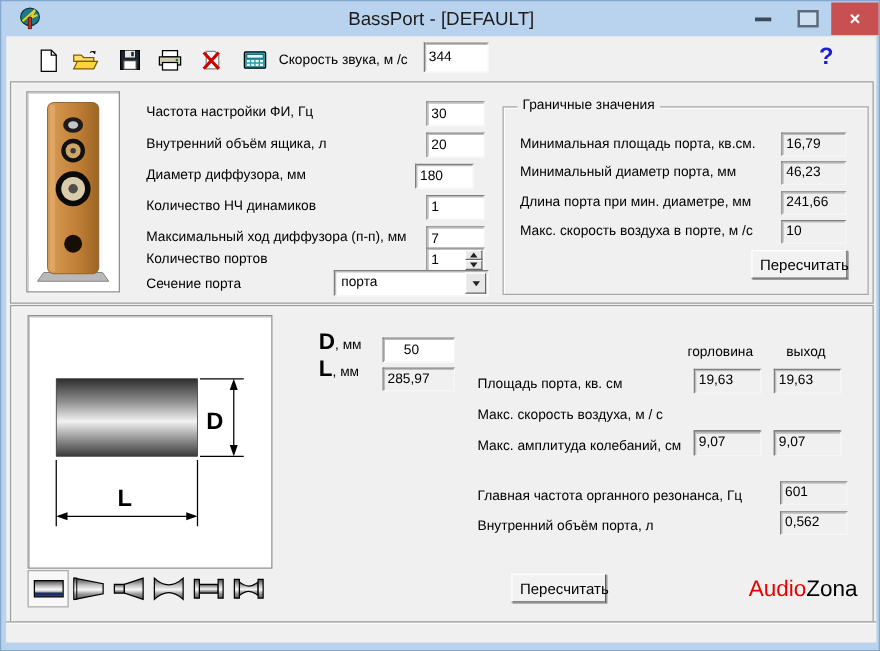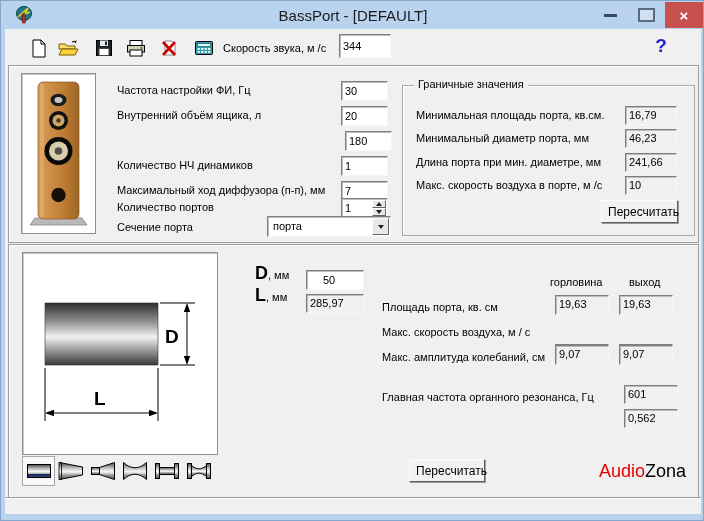--- a/index.html
+++ b/index.html
@@ -186,28 +186,29 @@
           <circle cx="36.5" cy="46.5" r="2.2" fill="#3a3a3a"></circle>
           <circle cx="36.5" cy="77" r="14" fill="#0a0a0a"></circle>
           <circle cx="36.5" cy="77" r="9.5" fill="#d9ccaa"></circle>
           <circle cx="36.5" cy="77" r="3.8" fill="#4e4e4e"></circle>
           <circle cx="36.5" cy="121" r="7.2" fill="#170f06"></circle>
         </svg>
       </div>
 
       <div class="lbl" style="left:108px;top:18px">Частота настройки ФИ, Гц</div>
       <div class="lbl" style="left:108px;top:43px">Внутренний объём ящика, л</div>
+      <div class="lbl" style="left:108px;top:68px">Диаметр диффузора, мм</div>
       <div class="lbl" style="left:108px;top:93px">Количество НЧ динамиков</div>
       <div class="lbl" style="left:108px;top:118px">Максимальный ход диффузора (п-п), мм</div>
       <div class="lbl" style="left:108px;top:135px">Количество портов</div>
       <div class="lbl" style="left:108px;top:155px">Сечение порта</div>
 
       <input class="sunken" style="left: 332px; top: 15px; width: 47px; height: 20px;" value="30">
       <input class="sunken" style="left: 332px; top: 40px; width: 47px; height: 20px;" value="20">
-      <input class="sunken" style="left: 336px; top: 65px; width: 47px; height: 20px;" value="180">
+      <input class="sunken" style="left: 323px; top: 65px; width: 47px; height: 20px;" value="180">
       <input class="sunken" style="left: 332px; top: 90px; width: 47px; height: 20px;" value="1">
       <input class="sunken" style="left: 332px; top: 115px; width: 47px; height: 20px;" value="7">
 
       <div class="spin-wrap" style="left:332px;top:132px">
         <input class="sunken spin-field" style="left: 0px; top: 0px;" value="1">
         <div class="spin-col">
           <div class="spin-btn" style="top:0">
               <div class="tri-up"></div>
             </div>
           <div class="spin-btn" style="top:8px">
@@ -277,20 +278,21 @@
 
       <div class="sunken ro" style="left:546px;top:50px;width:54px;height:20px">19,63</div>
       <div class="sunken ro" style="left:610px;top:50px;width:54px;height:20px">19,63</div>
       <div class="sunken ro magenta" style="left:546px;top:75px;width:54px;height:20px">8,55</div>
       <div class="sunken ro magenta" style="left:610px;top:75px;width:54px;height:20px">8,55</div>
       <div class="sunken ro" style="left:546px;top:100px;width:54px;height:20px">9,07</div>
       <div class="sunken ro" style="left:610px;top:100px;width:54px;height:20px">9,07</div>
 
       <div class="lbl" style="left:373px;top:146px">Главная частота органного резонанса, Гц</div>
       <div class="sunken ro" style="left:615px;top:140px;width:54px;height:19px">601</div>
+      <div class="lbl" style="left:373px;top:170px">Внутренний объём порта, л</div>
       <div class="sunken ro" style="left:615px;top:164px;width:54px;height:19px">0,562</div>
 
       <div class="shape-slot selected" style="left:13px">
         <svg width="28" height="24" viewBox="0 0 28 24">
           <rect x="2.5" y="5.5" width="23" height="13" fill="url(#mg)" stroke="#000"></rect>
           <rect x="3" y="15" width="22" height="2.6" fill="#1b2a6b"></rect>
         </svg>
       </div>
       <div class="shape-slot" style="left:45px">
         <svg width="28" height="24" viewBox="0 0 28 24">

